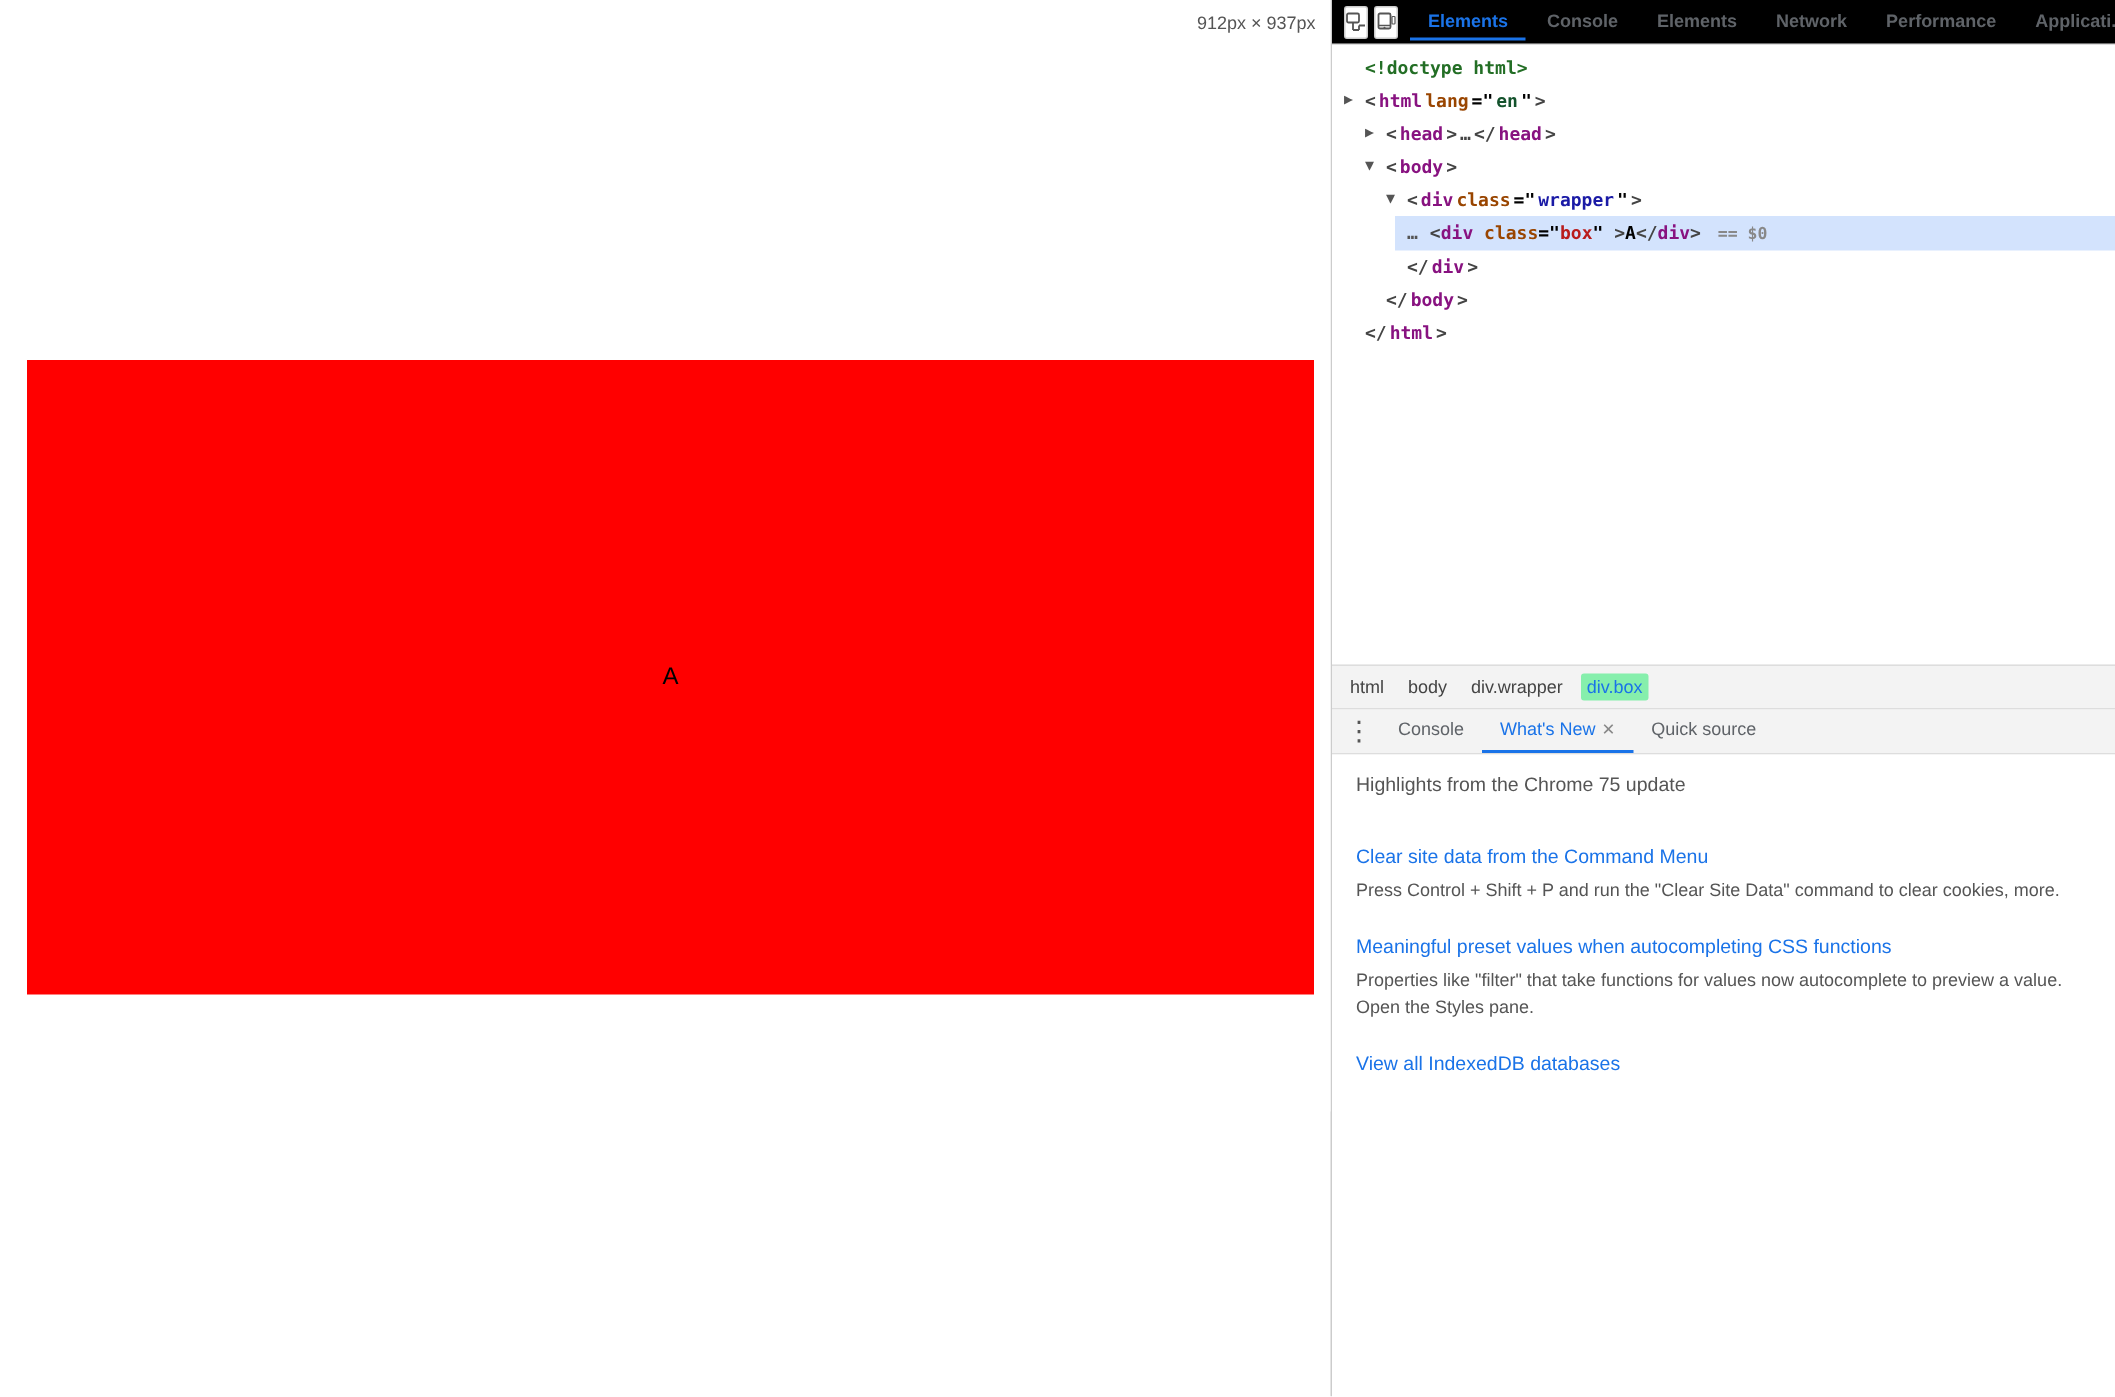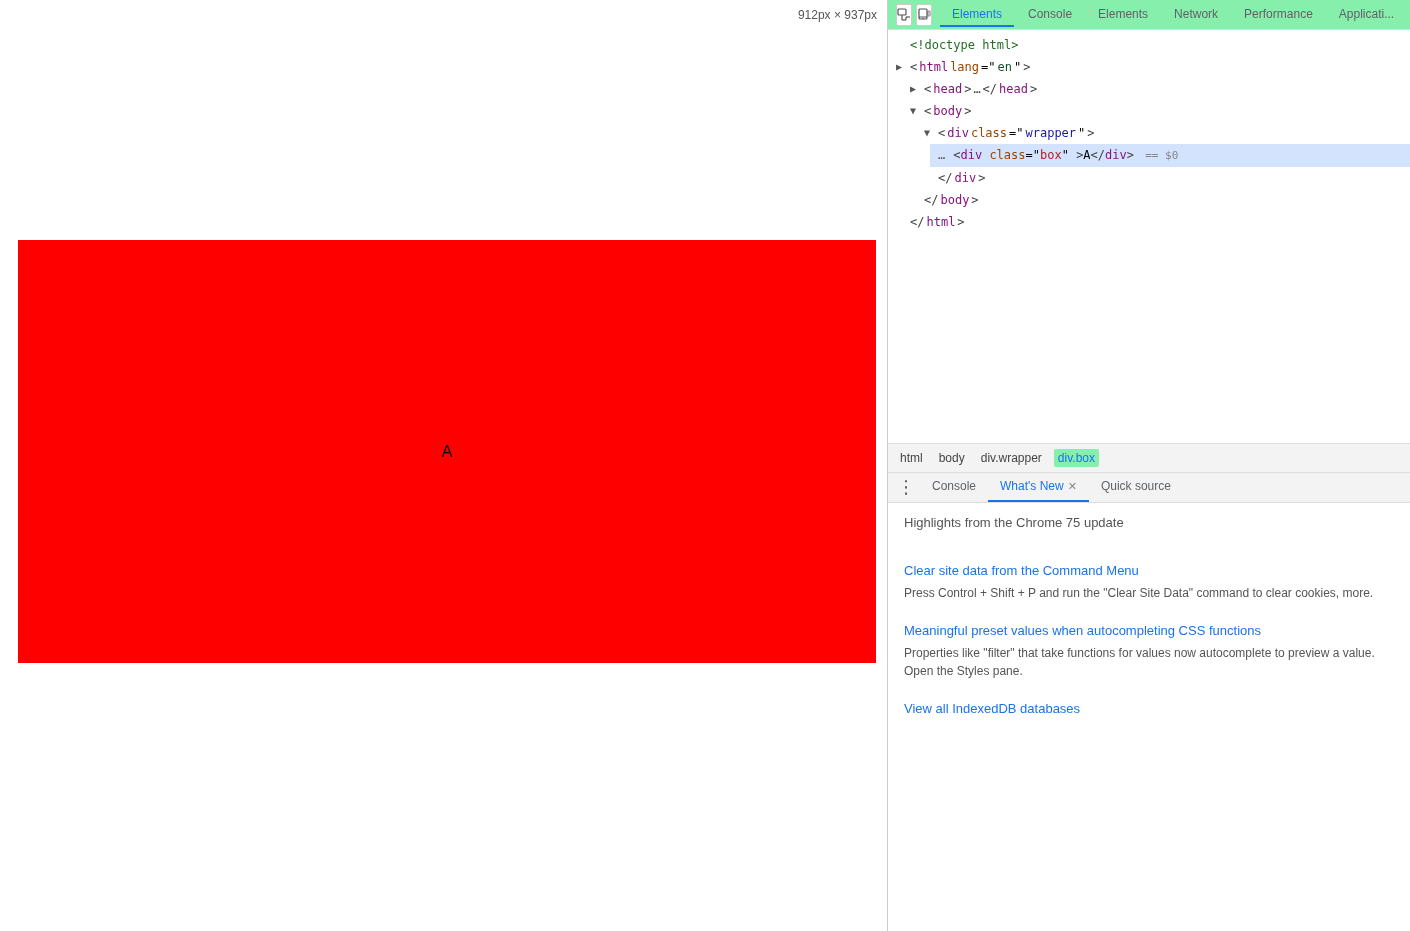--- a/index.html
+++ b/index.html
@@ -47,26 +47,27 @@
       height: 931px;
       border-left: 1px solid #ccc;
       display: flex;
       flex-direction: column;
       background: #fff;
     }
 
     
     #devtools-toolbar {
       height: 30px;
-      background: #86efac;
+      background: #000000;
       border-bottom: 1px solid #ddd;
       display: flex;
       align-items: center;
       padding: 0 8px;
       gap: 4px;
+      font-weight: bold;
     }
 
     .devtools-icon-btn {
       width: 28px;
       height: 22px;
       border: 1px solid #ccc;
       background: #fff;
       display: flex;
       align-items: center;
       justify-content: center;
@@ -105,20 +106,21 @@
       font-family: 'Consolas', monospace;
       background: #fff;
     }
 
     .html-line {
       padding: 2px 8px;
       white-space: nowrap;
       line-height: 18px;
       display: flex;
       gap: 2px;
+      font-weight: bold;
     }
 
     .html-line.selected {
       background: #d3e3fd;
     }
 
     .expand-arrow {
       display: inline-block;
       width: 12px;
       color: #555;

